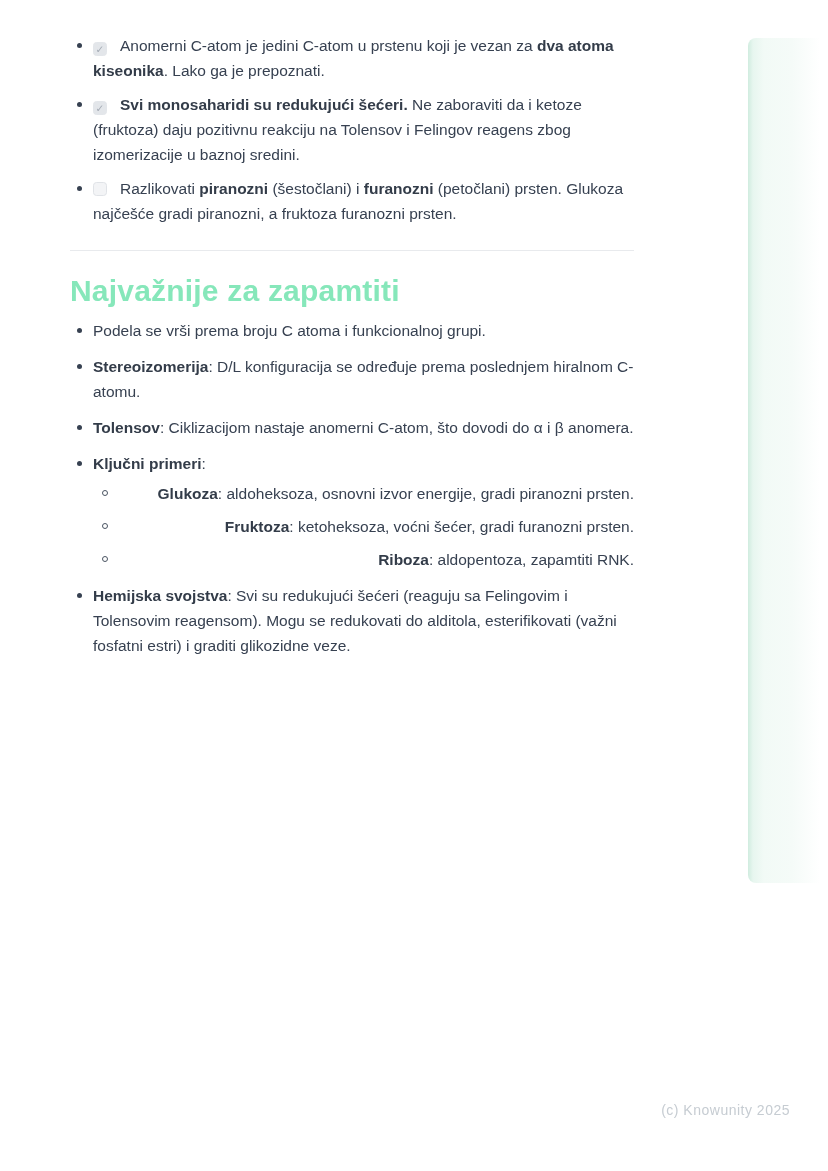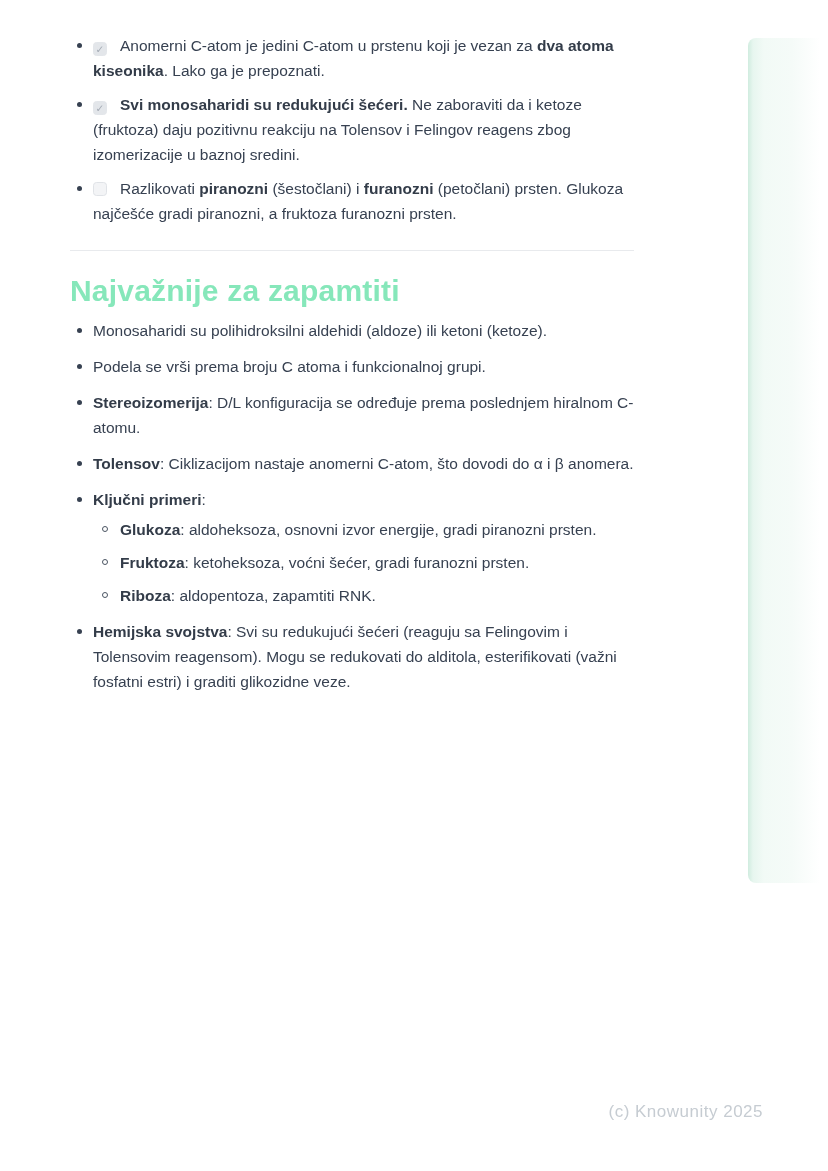--- a/index.html
+++ b/index.html
@@ -87,35 +87,35 @@
   .section-heading {
     margin-top: 24px;
     font-size: 30px;
     line-height: 32px;
     font-weight: 700;
     letter-spacing: 0.2px;
   }
   .summary-list { margin-top: 11px; }
   .summary-list li { margin-bottom: 11px; }
   .sub-list { margin: 5px 0 4px 0; }
-  .sub-list li { padding-left: 27px; margin-bottom: 8px; }
+  .sub-list li { padding-left: 27px; margin-bottom: 8px; text-align: right; }
   .sub-list li::before {
     background: transparent;
     border: 1.5px solid #4b5563;
     width: 4px;
     height: 4px;
     left: 9px;
     top: 9px;
   }
   strong { font-weight: 700; color: #333c49; }
   .footer {
     position: absolute;
     top: 1102px;
-    right: 65px;
-    font-size: 17px;
+    right: 38px;
+    font-size: 14px;
     letter-spacing: 0.5px;
     color: #c6ccd2;
   }
 </style>
 </head>
 <body>
 
 <div class="page">
   <div class="accent-strip"></div>
 
@@ -124,21 +124,20 @@
         <li><span class="checkbox checked"><span class="checkmark">✓</span></span><span>Anomerni C-atom je jedini C-atom u prstenu koji je vezan za </span><strong>dva atoma kiseonika</strong><span>. Lako ga je prepoznati.</span></li>
         <li><span class="checkbox checked"><span class="checkmark">✓</span></span><strong>Svi monosaharidi su redukujući šećeri.</strong><span> Ne zaboraviti da i ketoze (fruktoza) daju pozitivnu reakciju na Tolensov i Felingov reagens zbog izomerizacije u baznoj sredini.</span></li>
         <li><span class="checkbox"></span><span>Razlikovati </span><strong>piranozni</strong><span> (šestočlani) i </span><strong>furanozni</strong><span> (petočlani) prsten. Glukoza najčešće gradi piranozni, a fruktoza furanozni prsten.</span></li>
       </ul>
 
     <hr class="divider">
 
     <h2 class="section-heading" style="color: rgb(134, 231, 186);">Najvažnije za zapamtiti</h2>
 
     <ul class="summary-list" id="summary-list">
-        <li><span>Monosaharidi su polihidroksilni aldehidi (aldoze) ili ketoni (ketoze).</span></li>
         <li><span>Podela se vrši prema broju C atoma i funkcionalnoj grupi.</span></li>
         <li><strong>Stereoizomerija</strong><span>: D/L konfiguracija se određuje prema poslednjem hiralnom C-atomu.</span></li>
         <li><strong>Tolensov</strong><span>: Ciklizacijom nastaje anomerni C-atom, što dovodi do α i β anomera.</span></li>
         <li><strong>Ključni primeri</strong><span>:</span><ul class="sub-list">
             <li><strong>Glukoza</strong><span>: aldoheksoza, osnovni izvor energije, gradi piranozni prsten.</span></li>
             <li><strong>Fruktoza</strong><span>: ketoheksoza, voćni šećer, gradi furanozni prsten.</span></li>
             <li><strong>Riboza</strong><span>: aldopentoza, zapamtiti RNK.</span></li>
           </ul></li>
         <li><strong>Hemijska svojstva</strong><span>: Svi su redukujući šećeri (reaguju sa Felingovim i Tolensovim reagensom). Mogu se redukovati do alditola, esterifikovati (važni fosfatni estri) i graditi glikozidne veze.</span></li>
       </ul>

